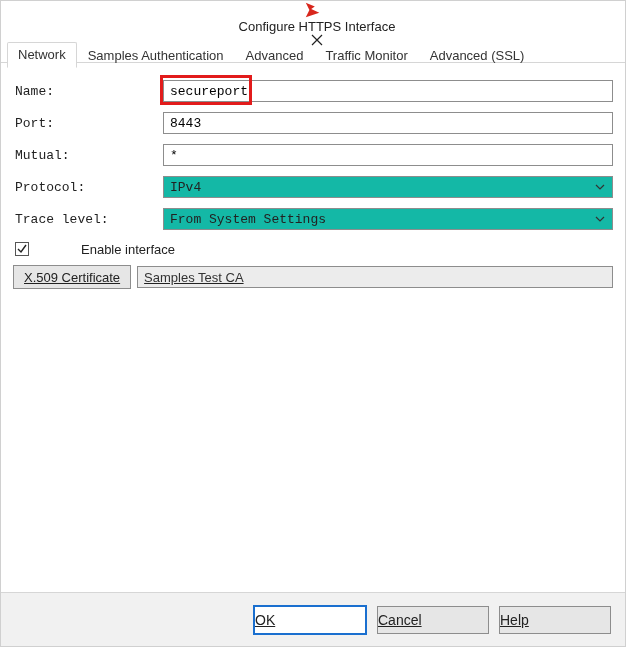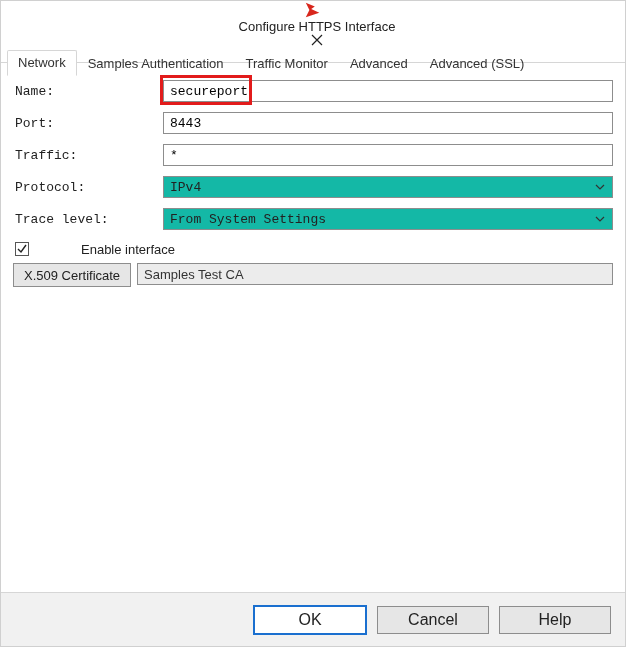--- a/index.html
+++ b/index.html
@@ -58,21 +58,21 @@
     border-bottom: 1px solid #d6d6d6;
     box-sizing: border-box;
   }
   .tab {
     padding: 4px 10px 5px 10px;
     font-size: 13px;
     color: #333;
     border: 1px solid transparent;
     border-bottom: none;
     position: relative;
-    top: 14px;
+    top: 6px;
     cursor: default;
   }
   .tab.active {
     background: #fff;
     border: 1px solid #d6d6d6;
     border-bottom: 1px solid #fff;
     border-radius: 2px 2px 0 0;
   }
 
   .form-area {
@@ -138,22 +138,23 @@
     margin-right: 6px;
     display: flex;
     align-items: center;
     justify-content: center;
     background: #fff;
   }
   .check-row .box svg { width: 10px; height: 10px; }
 
   .cert-row {
     display: flex;
-    align-items: flex-start;
+    align-items: center;
     height: 28px;
+    text-decoration: underline;
   }
   .cert-btn {
     height: 22px;
     border: 1px solid #8d8d8d;
     background: #e6e6e6;
     padding: 0 10px;
     display: flex;
     align-items: center;
     font-size: 13px;
     margin-right: 6px;
@@ -189,22 +190,23 @@
     gap: 10px;
     box-sizing: border-box;
   }
   .btn {
     width: 110px;
     height: 26px;
     border: 1px solid #8d8d8d;
     background: #e6e6e6;
     display: flex;
     align-items: center;
-    justify-content: center;
-    font-size: 16px;
+    justify-content: flex-start;
+    font-size: 14px;
+    text-decoration: underline;
   }
   .btn.primary {
     border: 2px solid #1a6fcf;
     background: #fff;
   }
 </style>
 </head>
 <body>
 
 <div class="window">
@@ -219,22 +221,22 @@
     <div class="close-btn">
       <svg viewBox="0 0 12 12">
         <path d="M1 1 L11 11 M11 1 L1 11" stroke="#222" stroke-width="1.2" fill="none"></path>
       </svg>
     </div>
   </div>
 
   <div class="tab-row" id="tab-row">
       <div class="tab active">Network</div>
       <div class="tab">Samples Authentication</div>
+      <div class="tab">Advanced</div>
       <div class="tab">Traffic Monitor</div>
-      <div class="tab">Advanced</div>
       <div class="tab">Advanced (SSL)</div>
     </div>
 
   <div class="form-area" style="position:relative;">
 
     <div class="row">
       <div class="lbl">Name:</div>
       <div class="ctrl" style="position:relative;">
         <input class="text" id="name-input" type="text" value="secureport" style="">
         <div class="name-highlight" id="name-hl" style="left: -3px; top: -5px; width: 92px; height: 30px;"></div>
@@ -242,21 +244,21 @@
     </div>
 
     <div class="row">
       <div class="lbl">Port:</div>
       <div class="ctrl">
         <input class="text" type="text" value="8443" style="">
       </div>
     </div>
 
     <div class="row">
-      <div class="lbl">Traffic:</div>
+      <div class="lbl">Mutual:</div>
       <div class="ctrl">
         <input class="text" type="text" value="*" style="">
       </div>
     </div>
 
     <div class="row">
       <div class="lbl">Protocol:</div>
       <div class="ctrl">
         <div class="select">
           <span class="sel-text">IPv4</span>

